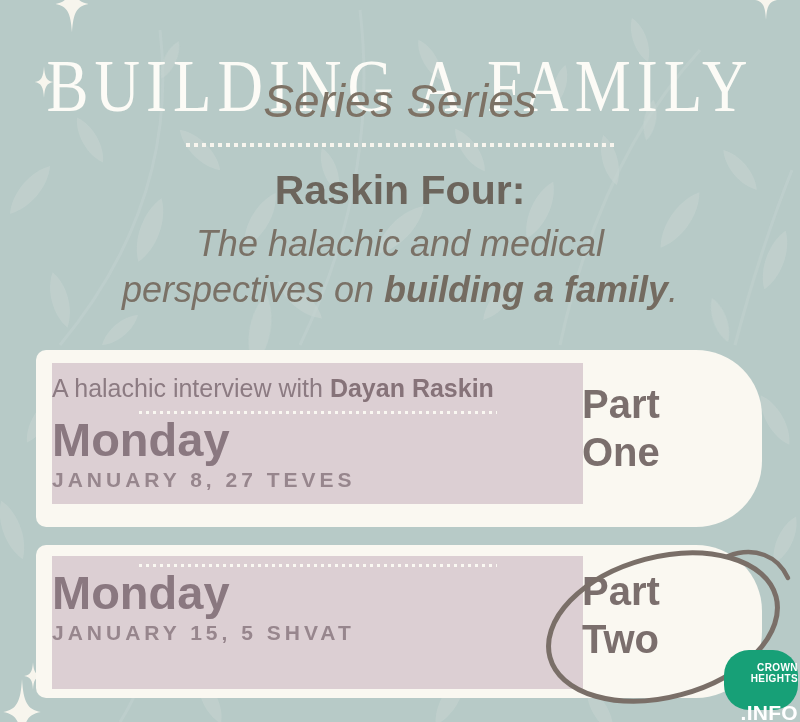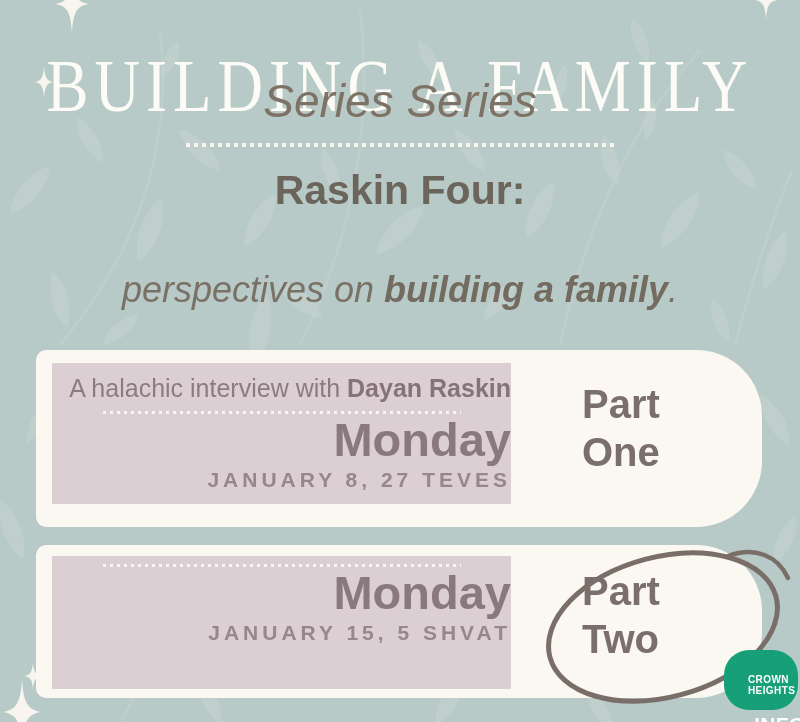--- a/index.html
+++ b/index.html
@@ -36,22 +36,22 @@
   .session-desc strong{font-weight:bold;color:#746b60;}
 
   .card{
     position:absolute;left:36px;width:726px;background:#faf8f1;
     border-radius:10px 66px 66px 10px;
   }
   .card1{top:350px;height:177px;}
   .card2{top:545px;height:153px;}
 
   .date-box{
-    position:absolute;left:16px;width:459px;background:#dccfd3;
-    text-align:right;color:#8c7b82;
+    position:absolute;left:16px;width:531px;background:#dccfd3;
+    text-align:left;color:#8c7b82;
   }
   .card1 .date-box{top:13px;height:141px;}
   .card2 .date-box{top:11px;height:133px;}
 
   .intro{padding-top:11px;font-size:25px;color:#8c7b82;}
   .intro strong{font-weight:bold;color:#867379;}
   .box-dots{
     width:358px;height:3px;margin:8px auto 2px;
     background:repeating-linear-gradient(90deg,#faf8f2 0 3px,transparent 3px 7px);
   }
@@ -63,21 +63,21 @@
     font-weight:bold;font-size:40px;line-height:1.2;color:#7b6f6d;
   }
   .card1 .part{top:30px;}
   .card2 .part{top:22px;}
 
   .circle-svg{position:absolute;left:530px;top:542px;width:270px;height:175px;overflow:visible;pointer-events:none;}
 
   .logo{
     position:absolute;left:724px;top:650px;width:74px;height:60px;
     background:#17a077;border-radius:25px;color:#ffffff;
-    padding:12px;box-sizing:border-box;text-align:right;
+    padding:0;box-sizing:border-box;text-align:right;
   }
   .logo-inner{padding:13px 0 0 12px;}
   .logo-small{font-size:10px;font-weight:bold;letter-spacing:.4px;line-height:1.08;}
   .logo-big{font-size:21px;font-weight:bold;letter-spacing:.3px;line-height:1;margin-top:17px;}
 </style>
 </head>
 <body>
 
 <div class="canvas">
 
@@ -135,21 +135,21 @@
       <use href="#star" transform="translate(22,712) scale(0.85,1.5)"></use>
     </g>
   </svg>
 
   <h1 class="title">BUILDING A FAMILY</h1>
   <div class="podcast">Series Series</div>
   <div class="header-dots"></div>
 
   <div class="session-heading">Raskin Four:</div>
   <div class="session-desc">
-    <br>
+    <span>The halachic and medical</span><br>
     <span>perspectives on </span><strong>building a family</strong><span>.</span>
   </div>
 
   <section class="card card1">
     <div class="date-box">
       <div class="intro">
         <span>A halachic interview with </span><strong>Dayan Raskin</strong>
       </div>
       <div class="box-dots"></div>
       <div class="day">Monday</div>

